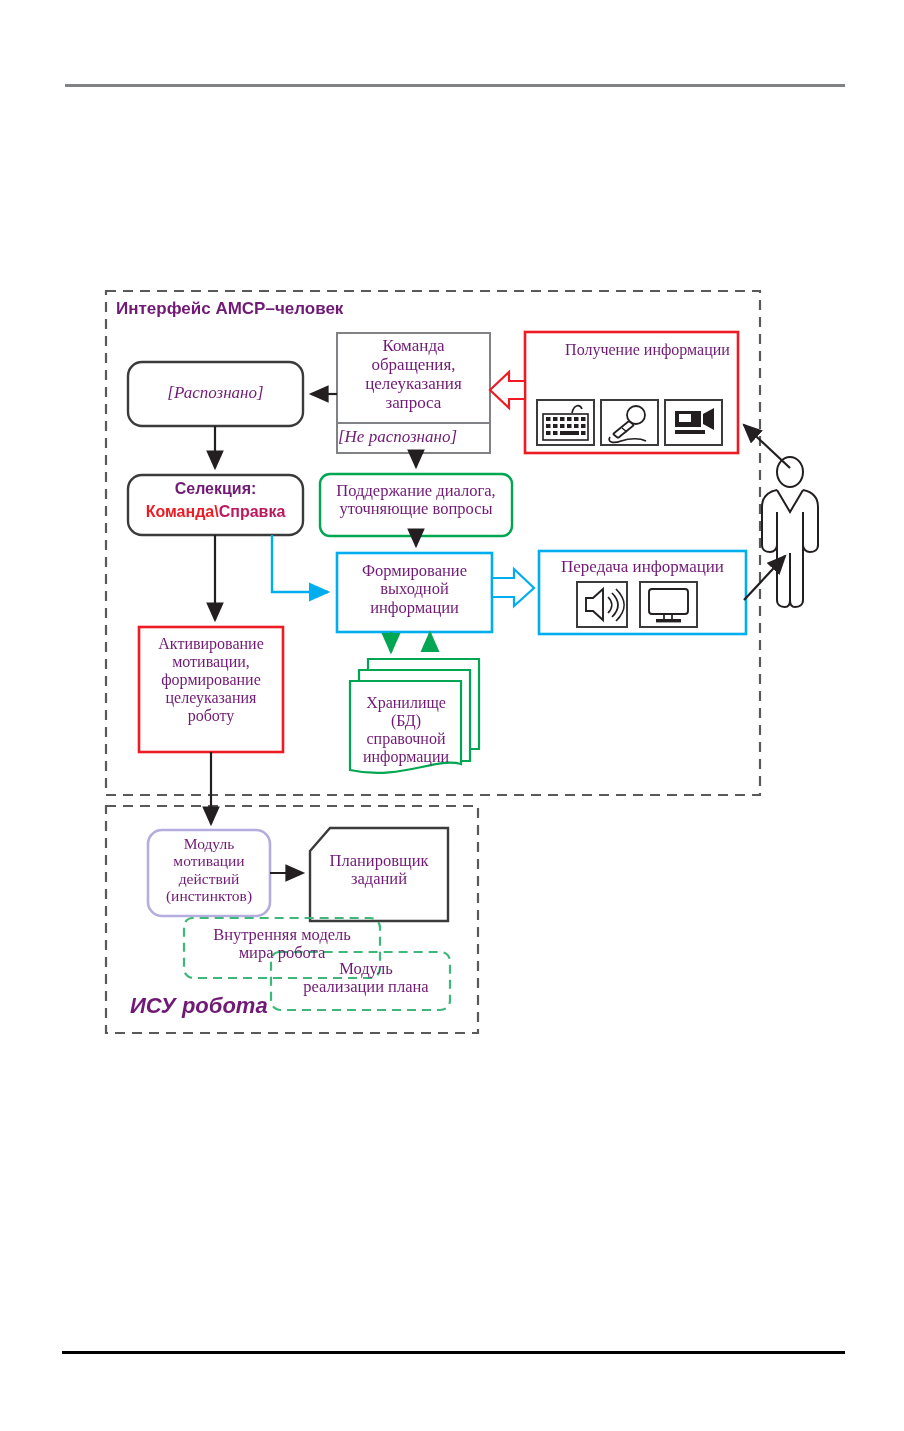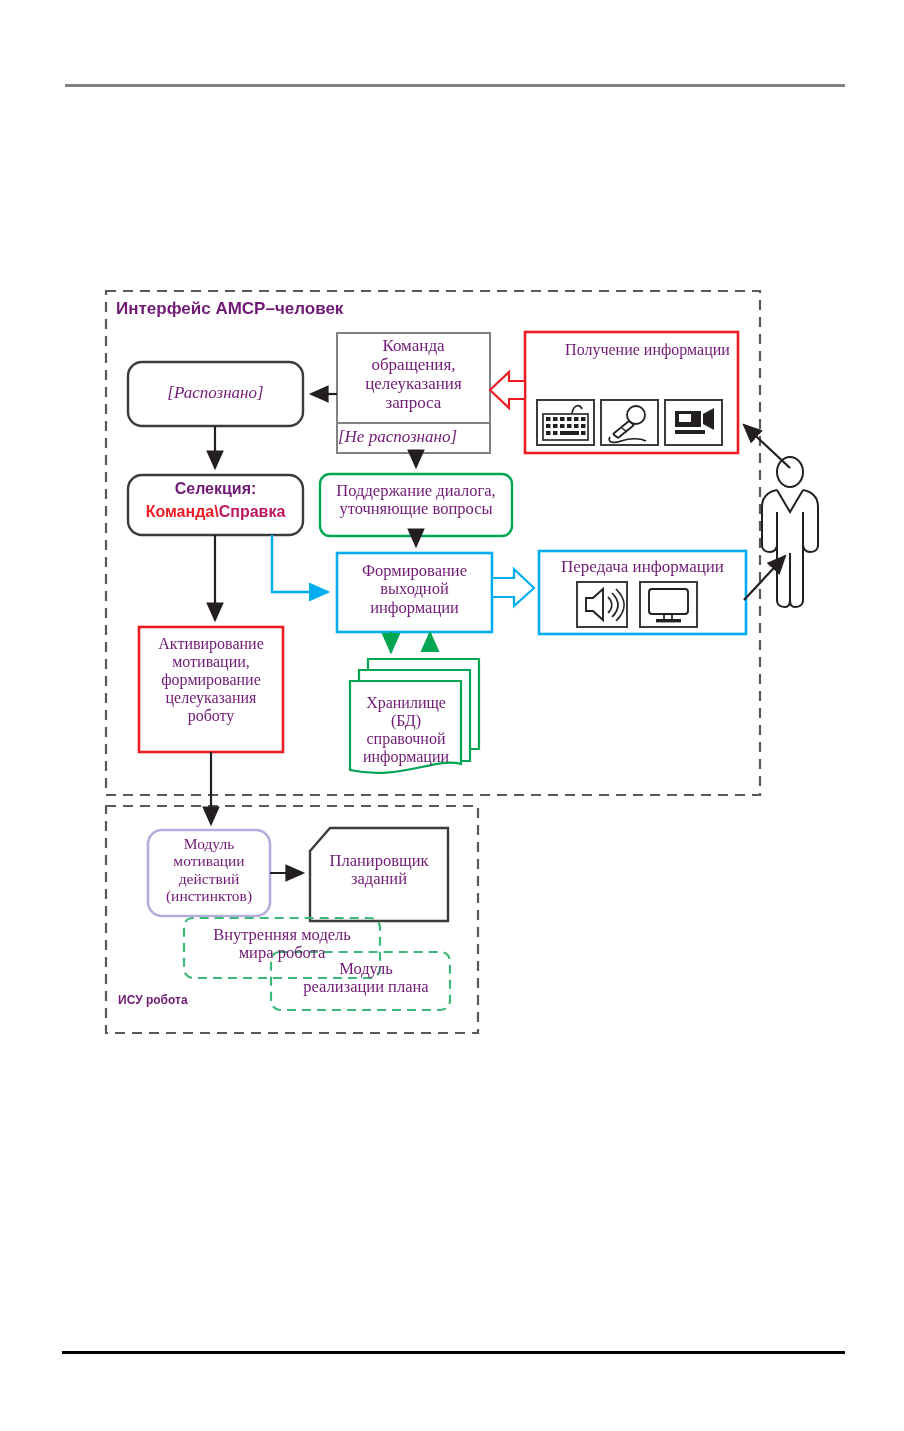--- a/index.html
+++ b/index.html
@@ -170,21 +170,21 @@
 
     <line x1="270" y1="873" x2="303" y2="873" stroke="#231f20" stroke-width="2.2" marker-end="url(#ah-black)"></line>
 
     <line x1="790" y1="468" x2="744" y2="425" stroke="#231f20" stroke-width="2.2" marker-end="url(#ah-black)"></line>
 
     <line x1="744" y1="600" x2="785" y2="556" stroke="#231f20" stroke-width="2.2" marker-end="url(#ah-black)"></line>
   </svg>
 
   <div class="lbl bold-sans" style="left:116px;top:299px;width:320px;font-size:17px;text-align:left;">Интерфейс АМСР–человек</div>
 
-  <div class="lbl bold-sans" style="left:118px;top:994px;width:240px;font-size:12px;text-align:left;">ИСУ робота</div>
+  <div class="lbl bold-sans" style="left:130px;top:994px;width:240px;font-size:22px;text-align:left;font-style:italic;">ИСУ робота</div>
 
   <div style="position:absolute;left:337px;top:336px;width:153px;">
     <div class="lbl" style="position:static;font-size:17px;">Команда</div>
     <div class="lbl" style="position:static;font-size:17px;">обращения,</div>
     <div class="lbl" style="position:static;font-size:17px;">целеуказания</div>
     <div class="lbl" style="position:static;font-size:17px;">запроса</div>
   </div>
   <div class="lbl ital" style="left:337px;top:427px;width:121px;font-size:17px;">[Не распознано]</div>
 
   <div class="lbl ital" style="left:128px;top:383px;width:175px;font-size:17px;">[Распознано]</div>

